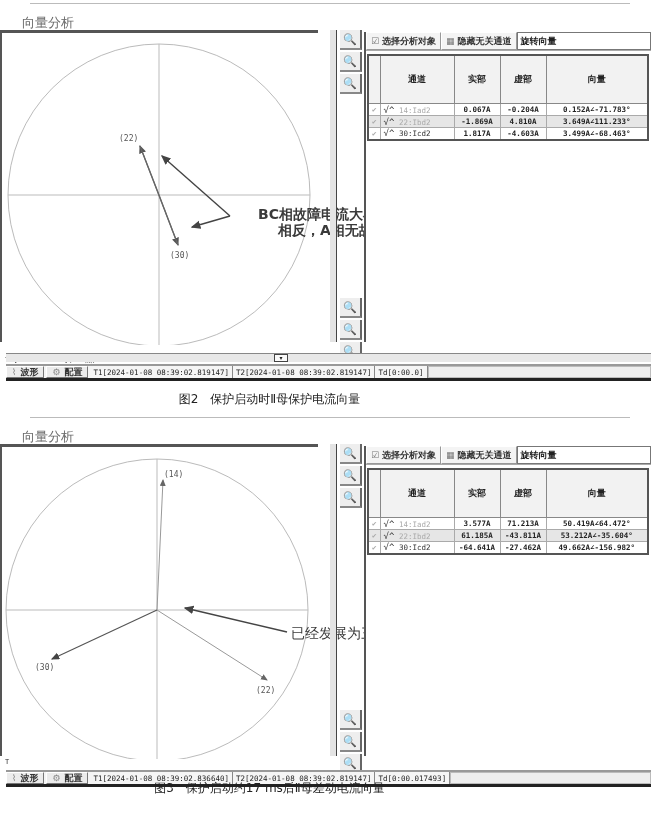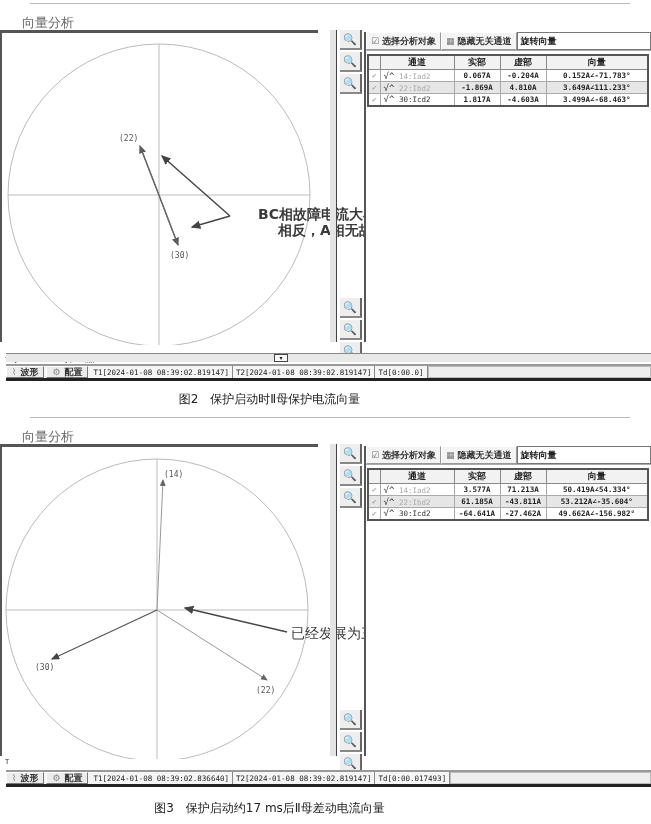--- a/index.html
+++ b/index.html
@@ -17,21 +17,21 @@
   .annot2 { font-family: "DejaVu Sans", sans-serif; fill: #3a3a3a; }
   .divider { position: absolute; width: 7px; background: #e4e4e4; border-right: 1px solid #444; }
   .tool-col { position: absolute; width: 26px; }
   .tool-btn { width: 22px; height: 20px; margin-bottom: 2px; background: #eeeeee; border-right: 2px solid #666; border-bottom: 2px solid #888; display: flex; align-items: center; justify-content: center; font-size: 11px; color: #555; }
   .right-panel { position: absolute; background: #fff; }
   .toolbar { display: flex; height: 19px; border-bottom: 1px solid #aaa; align-items: stretch; }
   .tb-btn { display: flex; align-items: center; gap: 3px; padding: 0 4px; font-size: 9px; border: 1px solid #999; border-top-color: #fff; border-left-color: #fff; background: #f4f4f4; font-weight: bold; color: #333; white-space: nowrap; }
   .tb-btn .ico { font-size: 9px; color: #777; font-weight: normal; }
   .tb-input { flex: 1; border: 1px solid #777; font-size: 9px; padding: 2px 3px; font-weight: bold; background: #fff; }
   table.vec { border-collapse: collapse; margin-left: 1px; margin-top: 3px; font-size: 8px; border: 2px solid #555; }
-  table.vec th { background: #f2f2f2; font-weight: bold; font-size: 9px; border: 1px solid #888; height: 14px; padding: 0 3px; }
+  table.vec th { background: #f2f2f2; font-weight: bold; font-size: 9px; border: 1px solid #888; height: 14px; padding: 17px 3px; }
   table.vec td { border: 1px solid #aaa; height: 12px; padding: 0 3px; font-family: "DejaVu Sans Mono", monospace; font-size: 7.5px; white-space: nowrap; }
   table.vec tr.sel td { background: #e6e6e6; }
   td.num { text-align: center; font-weight: bold; }
   td.ch { color: #333; }
   td.ch.dim { color: #aaa; }
   .chk { color: #aaa; font-size: 9px; }
   .wave { color: #333; font-size: 9px; }
   .statusbar { position: absolute; left: 6px; right: 0; height: 17px; display: flex; align-items: stretch; border-top: 2px solid #999; border-bottom: 3px solid #222; background: #f5f5f5; }
   .sb-btn { display: flex; align-items: center; gap: 4px; padding: 0 5px; font-size: 9px; border: 1px solid #777; border-top-color: #fff; border-left-color: #fff; background: #ececec; margin-right: 2px; font-weight: bold; color: #333; }
   .sb-btn .ico { color: #888; font-weight: normal; }
@@ -232,21 +232,21 @@
         <th style="width:74px">通道</th>
         <th style="width:46px">实部</th>
         <th style="width:46px">虚部</th>
         <th style="width:102px">向量</th>
       </tr>
       <tr>
         <td class="chk">✔</td>
         <td class="ch dim"><span class="wave">√^</span> <span>14:Iad2</span></td>
         <td class="num">3.577A</td>
         <td class="num">71.213A</td>
-        <td class="num">50.419A∠54.334°</td>
+        <td class="num">50.419A∠64.472°</td>
       </tr>
       <tr class="sel">
         <td class="chk">✔</td>
         <td class="ch dim"><span class="wave">√^</span> <span>22:Ibd2</span></td>
         <td class="num">61.185A</td>
         <td class="num">-43.811A</td>
         <td class="num">53.212A∠-35.604°</td>
       </tr>
       <tr>
         <td class="chk">✔</td>
@@ -268,14 +268,14 @@
       </div>
     <div class="sb-btn">
         <span class="ico">⚙</span>
         <span>配置</span>
       </div>
     <div class="sb-cell">T1[2024-01-08 08:39:02.836640]</div>
     <div class="sb-cell">T2[2024-01-08 08:39:02.819147]</div>
     <div class="sb-cell">Td[0:00.017493]</div>
     <div class="sb-rest"></div>
   </div>
-  <div class="caption" style="top:386px;">图3　保护启动约17 ms后Ⅱ母差动电流向量</div>
+  <div class="caption" style="top:366px;">图3　保护启动约17 ms后Ⅱ母差动电流向量</div>
 </div>
 
 </body></html>

